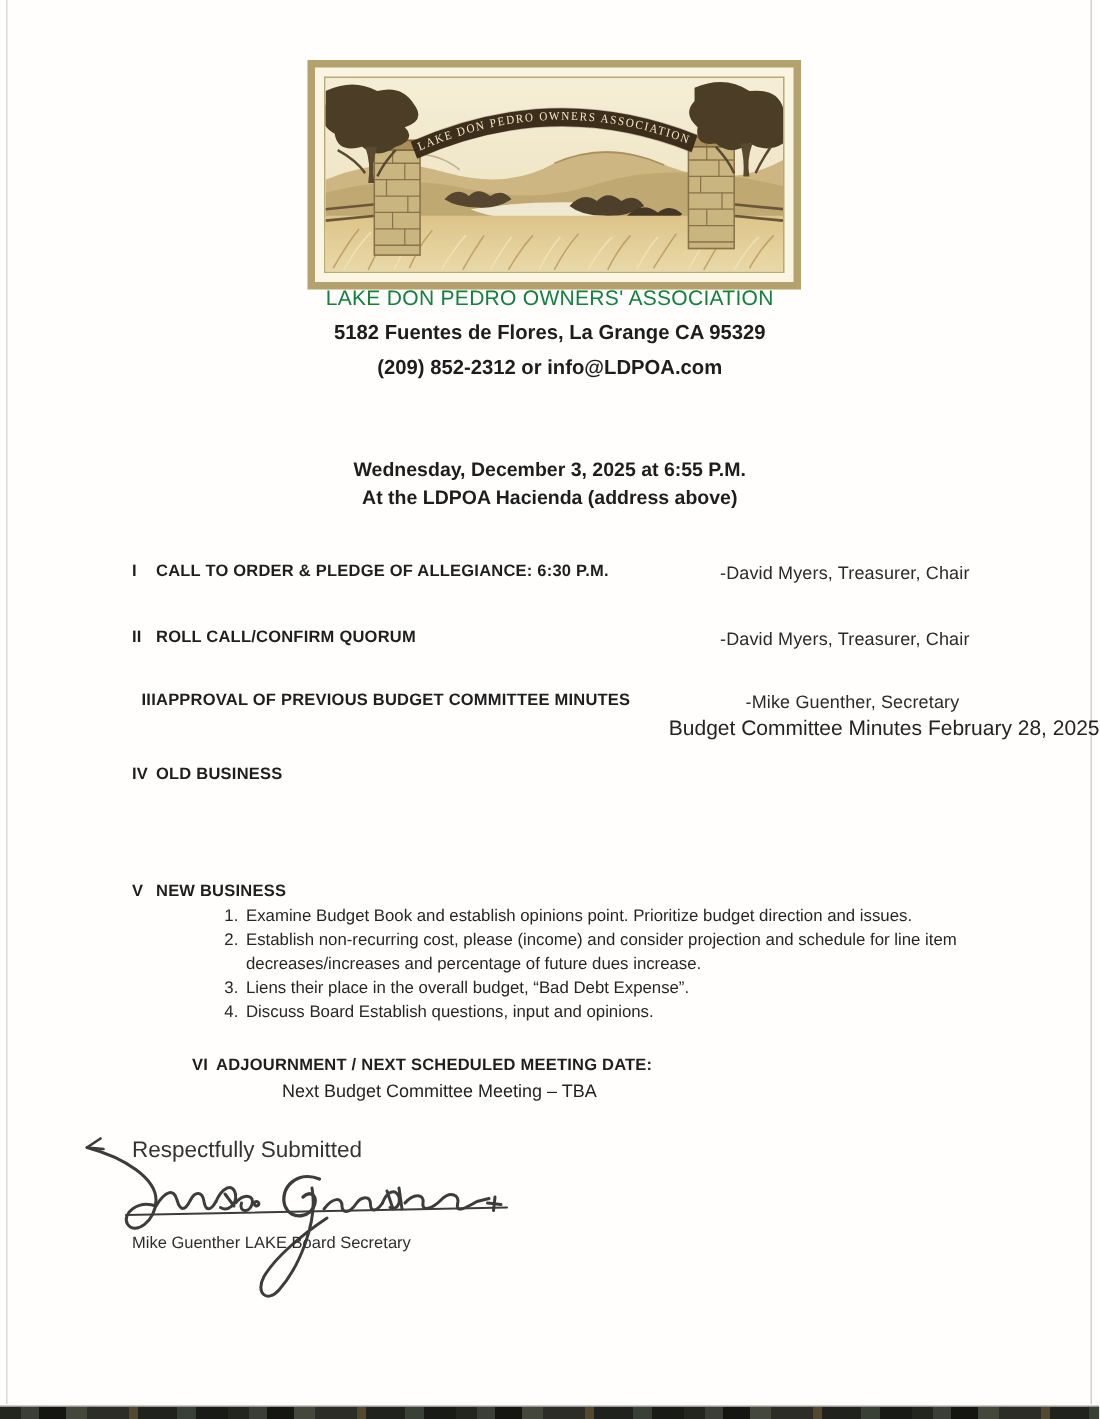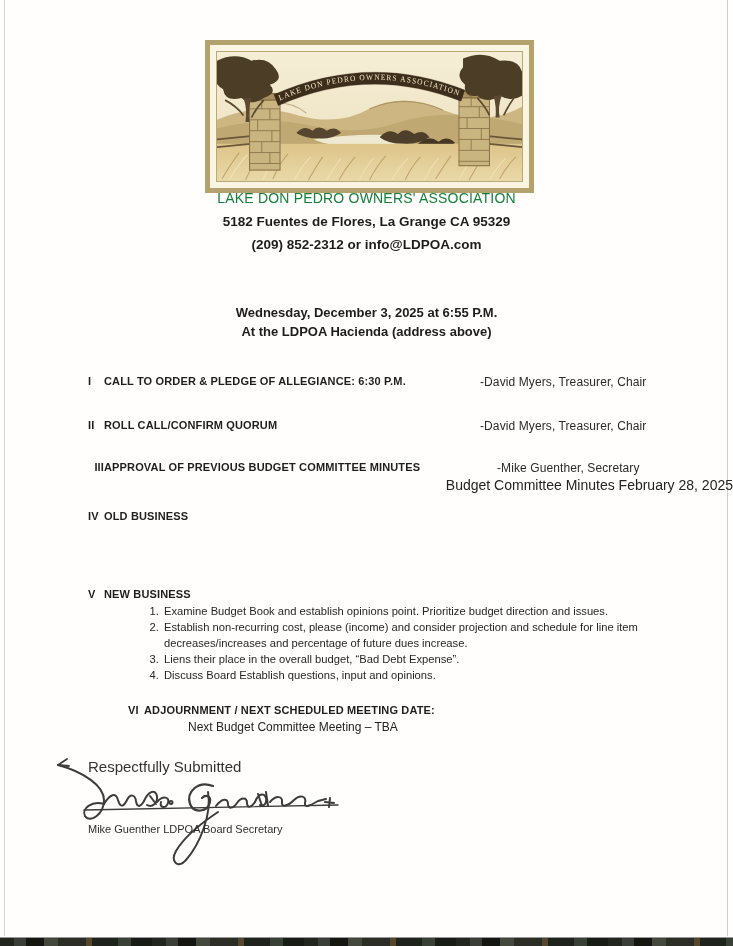--- a/index.html
+++ b/index.html
@@ -264,16 +264,16 @@
       <path d="M170,40 C174,62 162,92 148,108 C140,117 132,110 138,99 C145,87 162,72 180,60" stroke-width="2"></path>
       <path d="M178,54 C184,46 190,46 190,52 C190,57 195,57 199,51 C203,45 209,45 209,51 C209,56 213,56 217,50" stroke-width="2"></path>
       <path d="M217,50 C220,42 226,40 228,46 C229,51 226,55 222,53 M220,42 l4,12 M228,40 l2,14" stroke-width="2"></path>
       <path d="M232,50 C238,43 245,44 244,50 C243,56 250,54 256,48 C262,42 269,44 267,51 C266,57 273,53 280,49 l8,-2" stroke-width="2"></path>
       <path d="M287,50 l9,1 M292,46 l-1,9" stroke-width="2"></path>
 
       <path d="M46,58 L300,53" stroke-width="1.4"></path>
     </g>
   </svg>
 
-  <div class="printed-name">Mike Guenther LDPOA Board Secretary</div>
+  <div class="printed-name">Mike Guenther LAKE Board Secretary</div>
 
   <div class="bottom-strip"></div>
 </div>
 
 </body></html>

